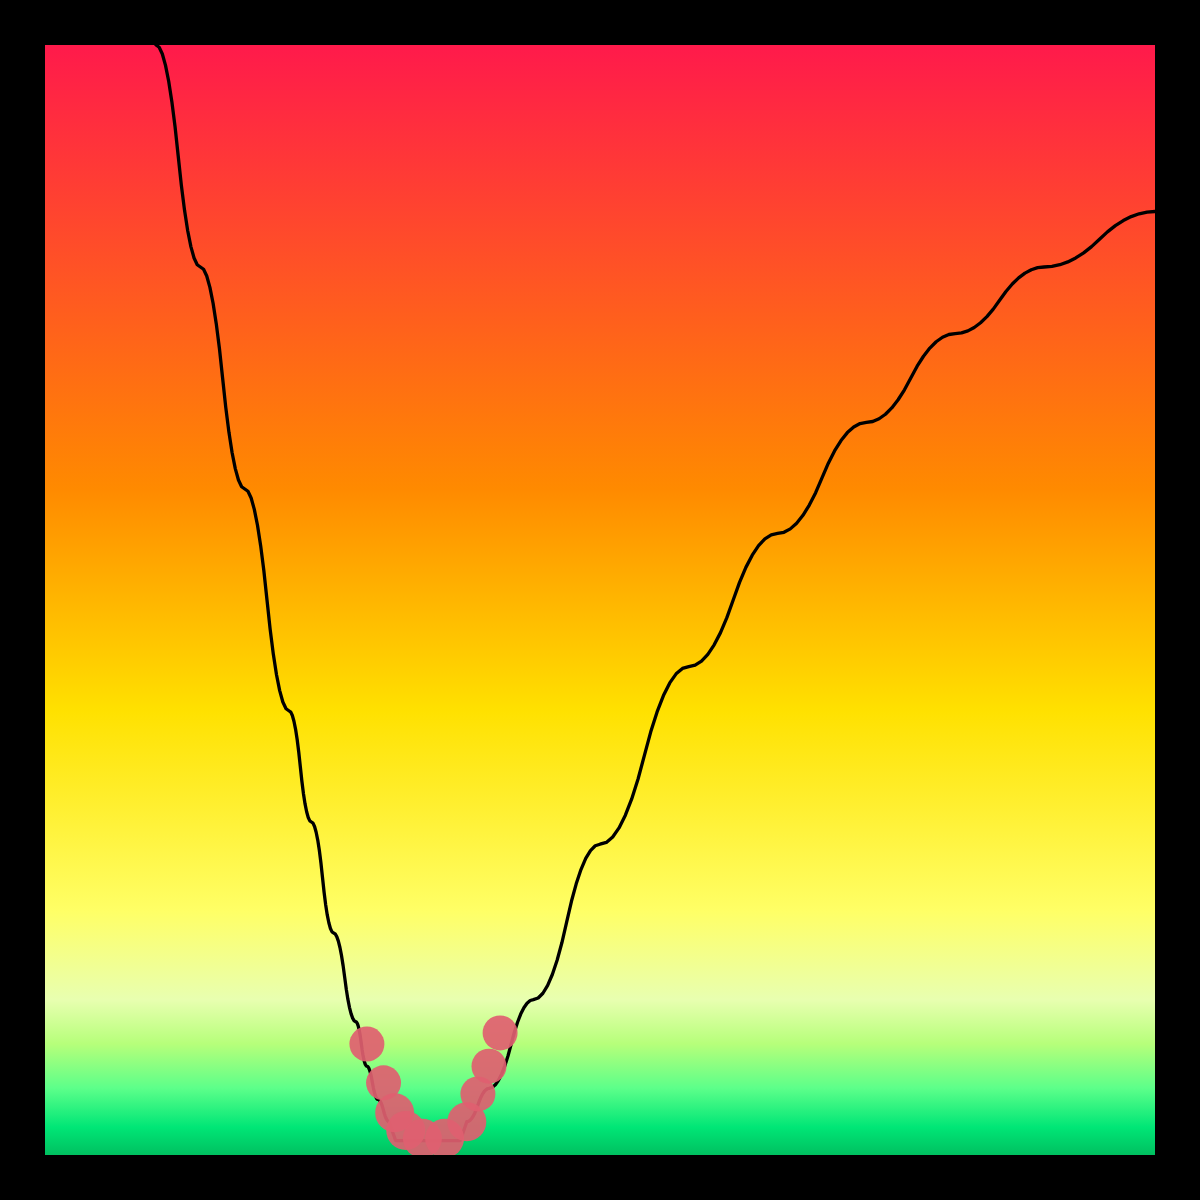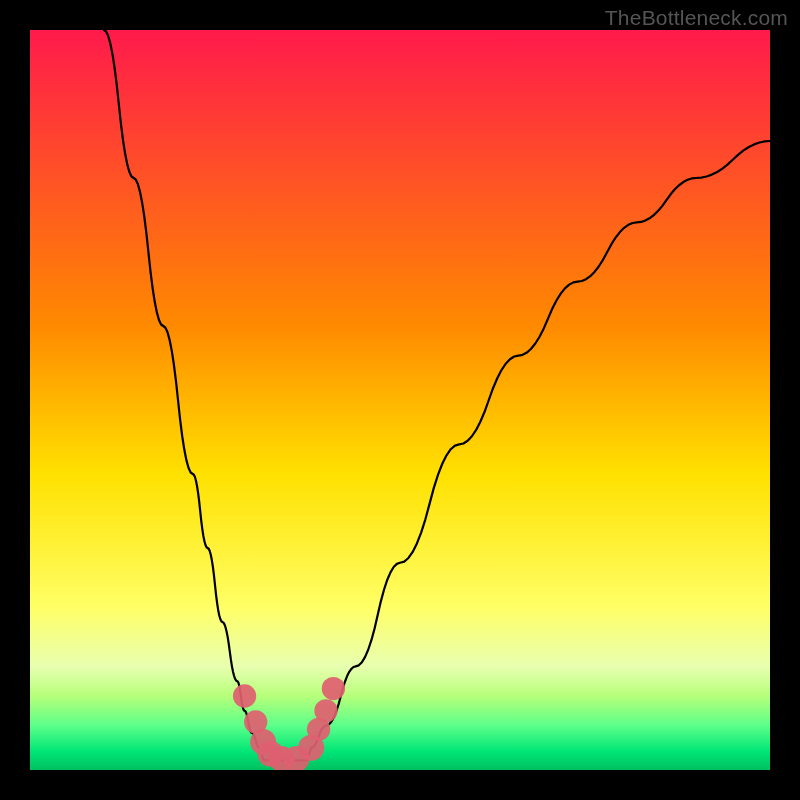--- a/index.html
+++ b/index.html
@@ -34,21 +34,20 @@
     font-family: Arial, Helvetica, sans-serif;
   }
   svg {
     display: block;
   }
 </style>
 </head>
 <body>
 
 <div class="frame">
-  <div class="watermark">TheBottleneck.com</div>
   <div class="plot-area">
     <svg id="chart-svg" width="740" height="740" viewBox="0 0 740 740">
         <defs>
           <linearGradient id="bg-grad" x1="0" y1="0" x2="0" y2="1">
             <stop offset="0%" stop-color="#ff1a4b"></stop>
             <stop offset="40%" stop-color="#ff8a00"></stop>
             <stop offset="60%" stop-color="#ffe100"></stop>
             <stop offset="78%" stop-color="#ffff66"></stop>
             <stop offset="86%" stop-color="#e8ffb0"></stop>
             <stop offset="90%" stop-color="#b6ff7a"></stop>

